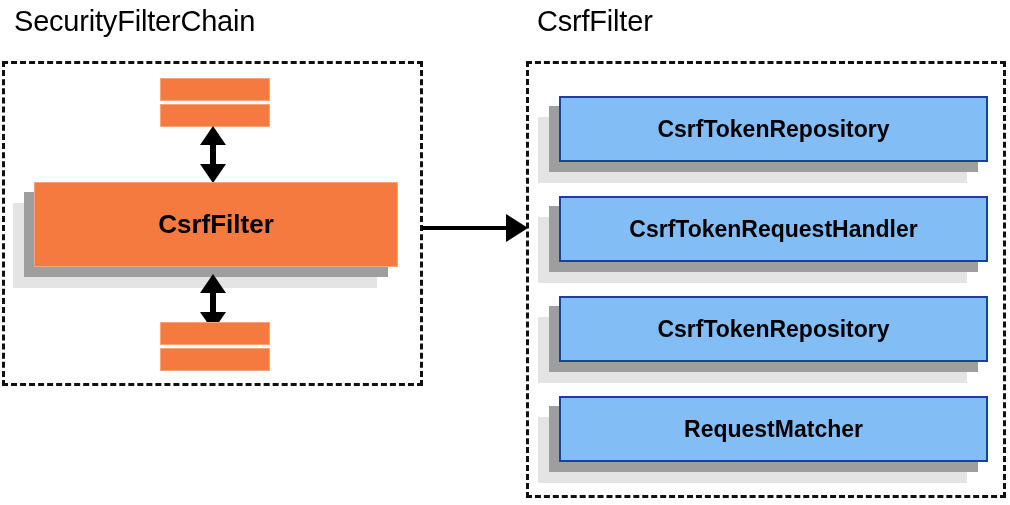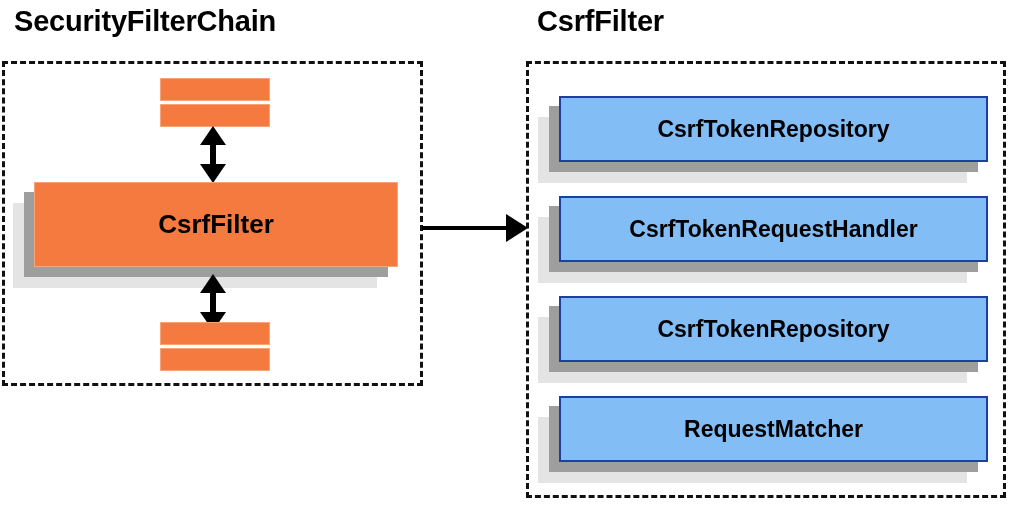--- a/index.html
+++ b/index.html
@@ -7,21 +7,21 @@
     width:1010px;height:505px;
     background:#ffffff;
     font-family:"Liberation Sans", sans-serif;
     overflow:hidden;
   }
   #stage{position:relative;width:1010px;height:505px;}
 
   .panel-title{
     position:absolute;
     font-size:29px;
-    font-weight:bold;
+    font-weight:normal;
     color:#000000;
     letter-spacing:-0.2px;
     white-space:nowrap;
   }
   #title-left{left:14px;top:5px;}
   #title-right{left:537px;top:5px;}
 
   .dashed-box{
     position:absolute;
     border:3px dashed #111111;

